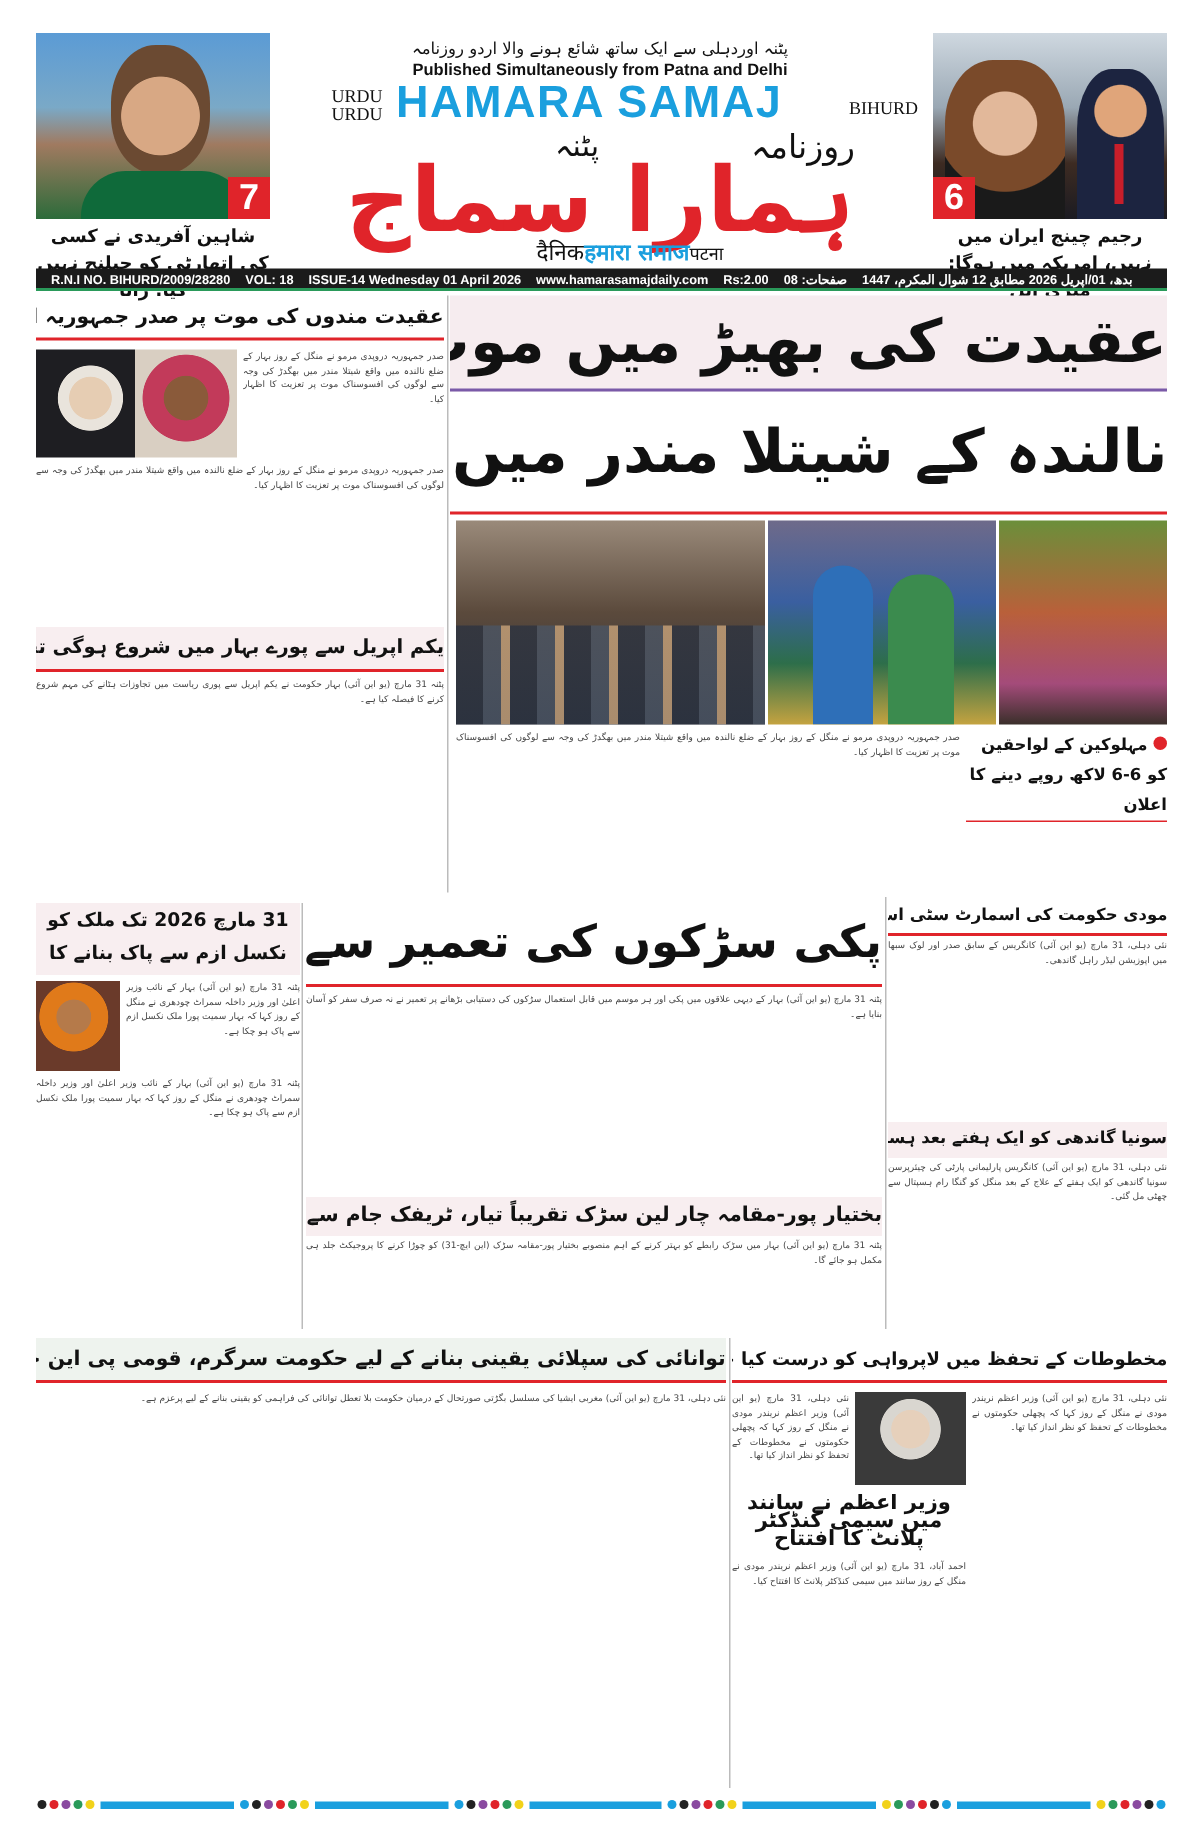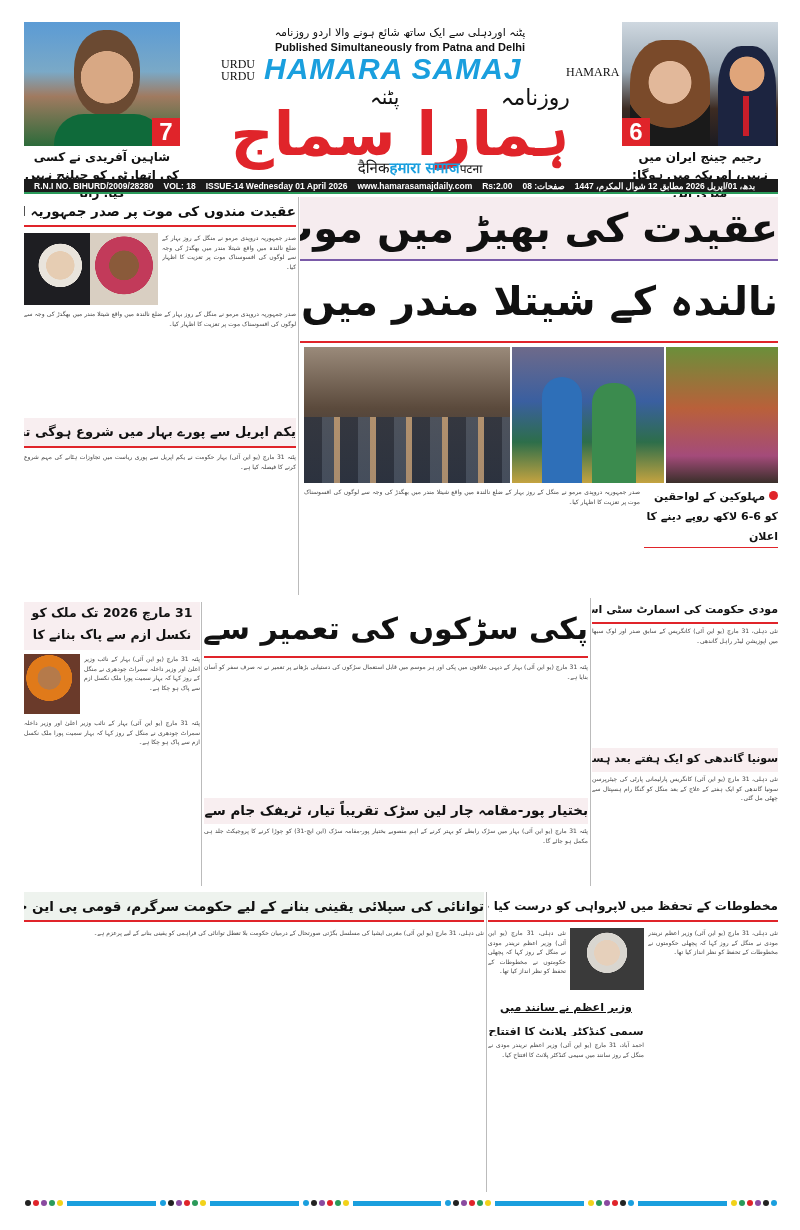--- a/index.html
+++ b/index.html
@@ -49,22 +49,22 @@
     <div class="abs cap" style="left:0;top:126px;width:156px;">شاہین آفریدی نے کسی کی اتھارٹی کو چیلنج نہیں کیا: رانا</div>
   </div>
 
   <div class="abs masthead-top" style="left:240px;top:26px;width:320px;">پٹنہ اوردہلی سے ایک ساتھ شائع ہونے والا اردو روزنامہ</div>
   <div class="abs pub" style="left:240px;top:41px;width:320px;">Published Simultaneously from Patna and Delhi</div>
 
   <div class="abs small-serif" style="left:221px;top:58px;">
     <div>URDU</div>
     <div>URDU</div>
   </div>
-  <div class="abs brand" style="left:264px;top:52px;font-style:italic;">HAMARA SAMAJ</div>
-  <div class="abs small-serif" style="left:566px;top:66px;">HAMARA</div>
+  <div class="abs brand" style="left:264px;top:52px;">HAMARA SAMAJ</div>
+  <div class="abs small-serif" style="left:566px;top:66px;">BIHURD</div>
 
   <div class="abs" style="left:200px;top:85px;width:400px;height:90px;">
     <div class="abs" style="right:30px;top:0;font-size:22px;direction:rtl;">روزنامہ</div>
     <div class="abs" style="left:170px;top:0;font-size:20px;direction:rtl;">پٹنہ</div>
     <div class="abs urdu-logo" style="left:0;top:14px;width:400px;">ہمارا سماج</div>
     <div class="abs" style="left:120px;top:72px;width:200px;text-align:center;white-space:nowrap;">
       <span style="font-size:15px;">दैनिक</span><span style="color:#1a9fde;font-weight:bold;font-size:15px;">हमारा समाज</span><span style="font-size:12px;">पटना</span>
     </div>
   </div>
 
@@ -151,21 +151,21 @@
   <div class="abs text-col" style="left:0;top:36px;width:460px;height:264px;">نئی دہلی، 31 مارچ (یو این آئی) مغربی ایشیا کی مسلسل بگڑتی صورتحال کے درمیان حکومت بلا تعطل توانائی کی فراہمی کو یقینی بنانے کے لیے پرعزم ہے۔</div>
 </div>
 
 <div class="abs" style="left:488px;top:892px;width:290px;height:300px;">
   <div class="hl rule-red" style="font-size:12px;line-height:28px;height:30px;">مخطوطات کے تحفظ میں لاپرواہی کو درست کیا جا رہا ہے: مودی</div>
   <div class="abs text-col" style="left:160px;top:36px;width:130px;height:264px;">نئی دہلی، 31 مارچ (یو این آئی) وزیر اعظم نریندر مودی نے منگل کے روز کہا کہ پچھلی حکومتوں نے مخطوطات کے تحفظ کو نظر انداز کیا تھا۔</div>
   <div class="abs photo" style="left:82px;top:36px;width:74px;height:62px;background:radial-gradient(circle at 50% 40%,#e6d0bb 0 24%,#d9d6d0 25% 38%,#3a3a3a 39%);"></div>
   <div class="abs text-col" style="left:0;top:36px;width:78px;height:62px;">نئی دہلی، 31 مارچ (یو این آئی) وزیر اعظم نریندر مودی نے منگل کے روز کہا کہ پچھلی حکومتوں نے مخطوطات کے تحفظ کو نظر انداز کیا تھا۔</div>
 
   <div class="abs" style="left:0;top:104px;width:156px;height:196px;">
-    <div class="hl" style="font-size:11px;line-height:24px;white-space:normal;height:40px;text-decoration:underline;">وزیر اعظم نے سانند میں سیمی کنڈکٹر پلانٹ کا افتتاح</div>
+    <div class="hl" style="font-size:14px;line-height:12px;white-space:normal;height:40px;">وزیر اعظم نے سانند میں سیمی کنڈکٹر پلانٹ کا افتتاح</div>
     <div class="abs text-col" style="left:0;top:44px;width:156px;height:152px;">احمد آباد، 31 مارچ (یو این آئی) وزیر اعظم نریندر مودی نے منگل کے روز سانند میں سیمی کنڈکٹر پلانٹ کا افتتاح کیا۔</div>
   </div>
 </div>
 
 <div class="vline" style="left:201px;top:602px;height:284px;"></div>
 <div class="vline" style="left:590px;top:598px;height:288px;"></div>
 <div class="vline" style="left:486px;top:892px;height:300px;"></div>
 <div class="vline" style="left:298px;top:197px;height:398px;"></div>
 
 <div class="abs footer" style="left:24px;top:1199px;width:754px;">

